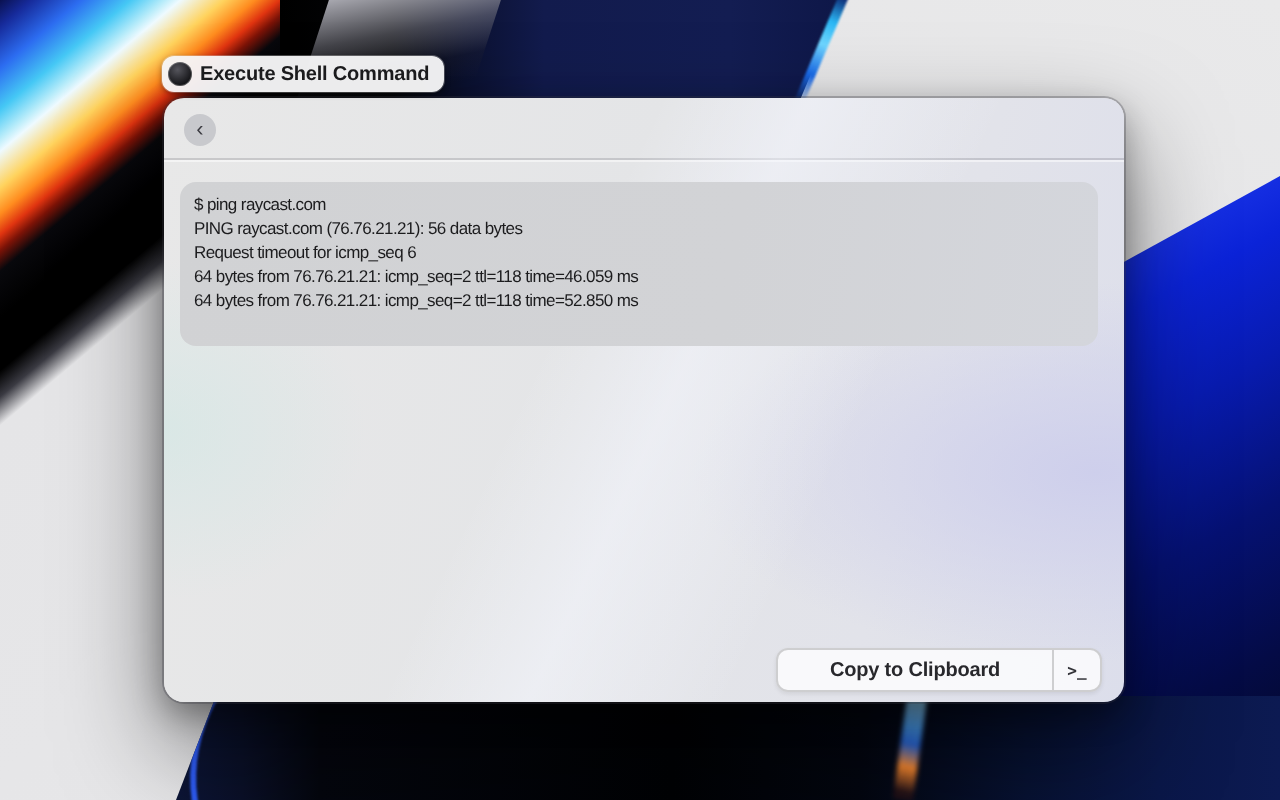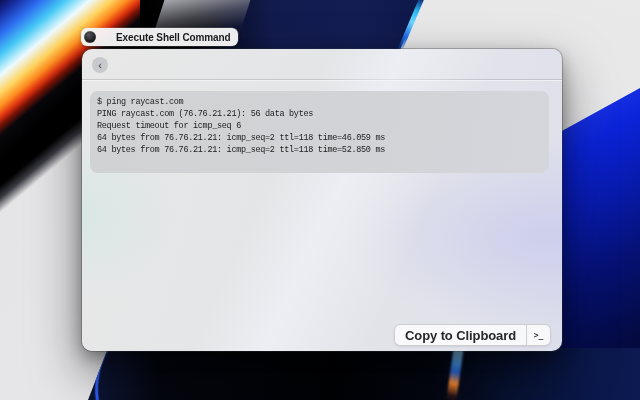--- a/index.html
+++ b/index.html
@@ -54,21 +54,21 @@
   }
   .bottom-dark::after {
     content:''; position:absolute; left:362px; top:0px; width:10px; height:52px;
     transform: rotate(8deg); filter: blur(1.2px);
     background: linear-gradient(185deg, #9fe0ff 0%, #4aa0f5 30%, #2a6ae0 46%,
       #ff8c30 68%, rgba(200,60,10,0.15) 92%);
   }
   
   .badge {
     position:absolute; left:81px; top:28px; height:18px; z-index:6;
-    display:flex; align-items:center; gap:20px; padding:0 7px 0 3px;
+    display:flex; align-items:center; gap:4px; padding:0 7px 0 3px;
     background:rgba(246,246,247,0.96); border-radius:6px;
     box-shadow: 0 1px 3px rgba(0,0,0,0.4), 0 0 0 0.5px rgba(255,255,255,0.3);
     font-size:10px; font-weight:600; letter-spacing:-0.1px; color:#1b1b1d;
     white-space:nowrap;
   }
   .badge-icon {
     width:12px; height:12px; border-radius:50%; flex:0 0 auto;
     background: radial-gradient(circle at 40% 32%, #55555c, #131316 72%);
     box-shadow: inset 0 0 0 0.5px rgba(255,255,255,0.25);
   }
@@ -97,34 +97,34 @@
   .back-btn {
     position:absolute; left:10px; top:8px; width:16px; height:16px; padding:0;
     border:none; border-radius:50%; background:#c8c9cd; color:#3a3a40;
     font-size:11px; line-height:15px; text-align:center; cursor:pointer;
     font-family:"Liberation Sans", sans-serif;
   }
   .terminal {
     position:absolute; left:8px; top:42px; width:459px; height:82px;
     box-sizing:border-box; padding:5px 0 0 7px; border-radius:8px;
     background: linear-gradient(100deg, #d1d2d4 0%, #d2d3d6 60%, #d4d6dc 100%);
-    font-family:Liberation Mono, monospace; font-size:8.5px; line-height:12px;
+    font-family:Liberation Sans, sans-serif; font-size:8.5px; line-height:12px;
     letter-spacing:-0.3px; color:#1c1c1e; overflow:hidden; z-index:1;
   }
   .tline { white-space:pre; }
   .footer { position:absolute; left:0; right:0; bottom:0; height:32px; z-index:1; }
   .btn-group {
     position:absolute; right:11px; bottom:5px; height:20px;
     display:flex; align-items:stretch; border-radius:6px; overflow:hidden;
     background:rgba(252,252,253,0.88); border:1px solid rgba(0,0,0,0.17);
     box-shadow: 0 1px 2px rgba(0,0,0,0.08);
   }
   .copy-btn {
-    border:none; background:transparent; padding:0 10px; cursor:pointer;
-    font-family:"Liberation Sans", sans-serif; font-size:13px; font-weight:700;
+    border:none; background:transparent; padding:0 26px; cursor:pointer;
+    font-family:"Liberation Sans", sans-serif; font-size:10px; font-weight:700;
     color:#28282c; letter-spacing:-0.1px;
   }
   .vdiv { width:1px; background:rgba(0,0,0,0.17); }
   .term-btn {
     width:23px; border:none; background:transparent; cursor:pointer; padding:0;
     font-family:"DejaVu Sans Mono", monospace; font-size:8px; font-weight:700;
     color:#333338;
   }
 </style>
 </head>

